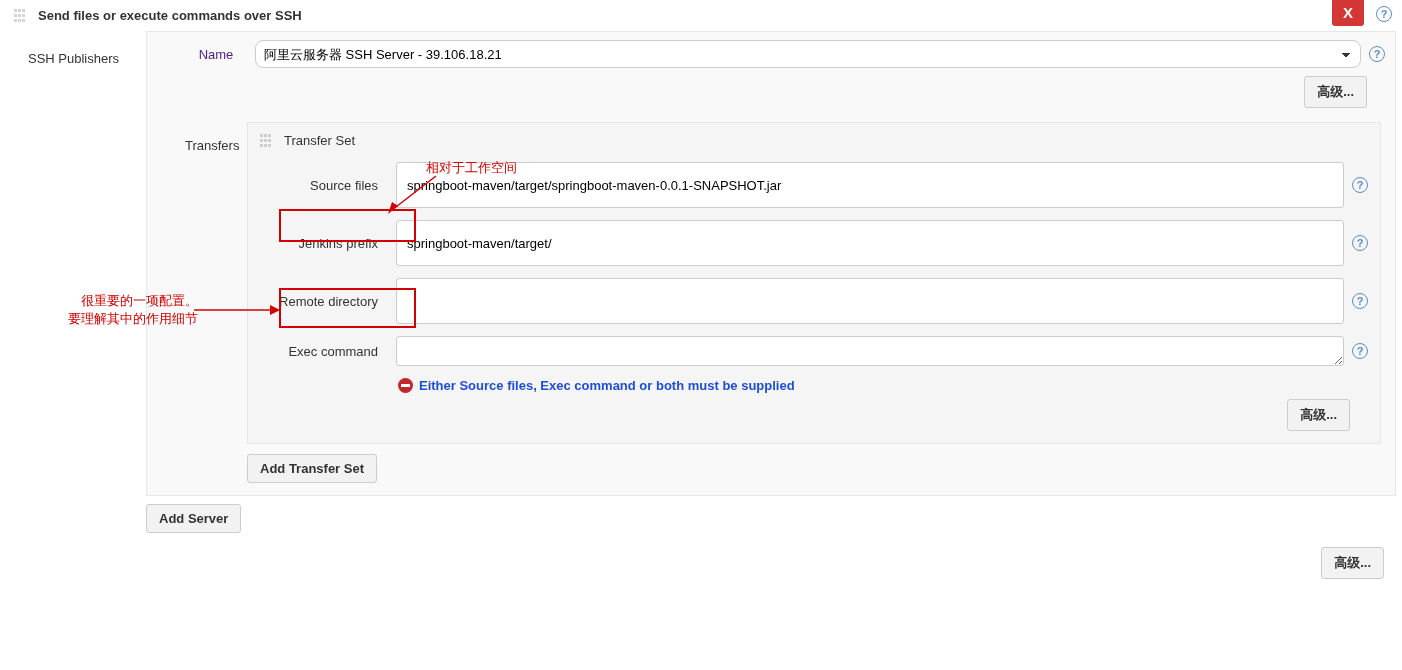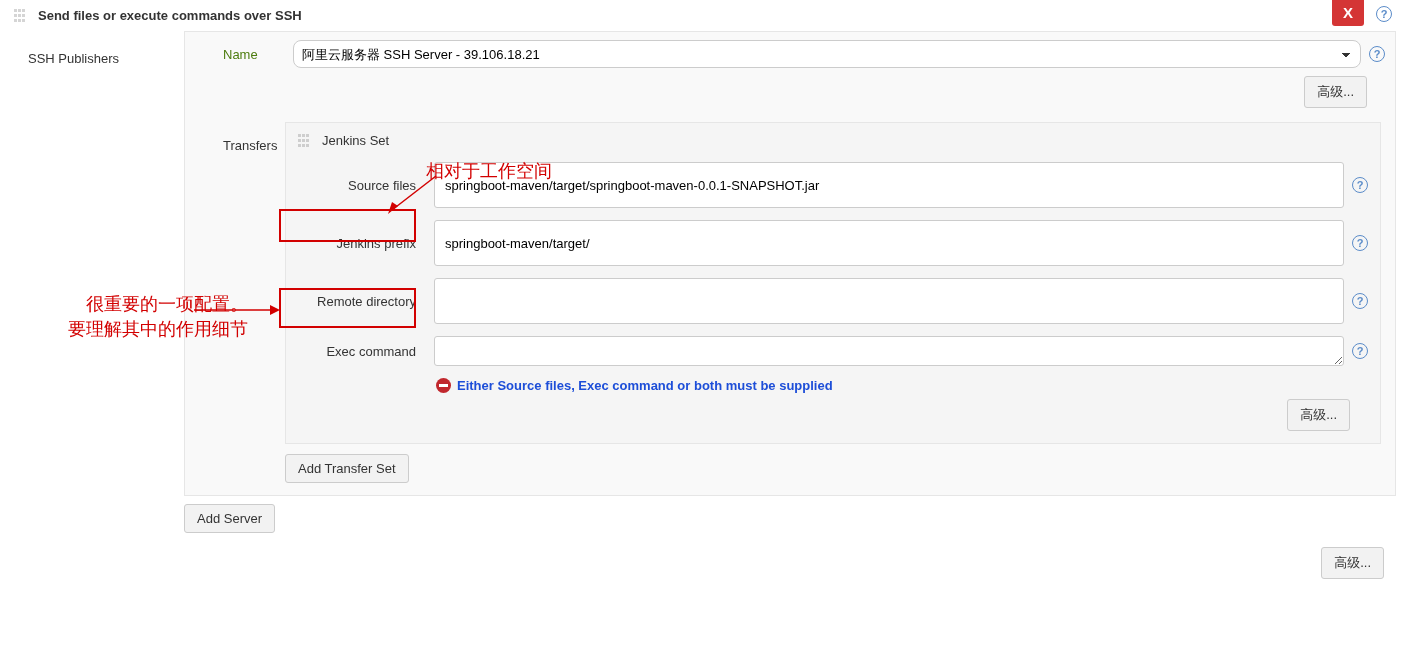--- a/index.html
+++ b/index.html
@@ -52,21 +52,20 @@
       align-items: center; justify-content: center;
       font-size: 11px;
       font-weight: bold;
       cursor: pointer;
       flex-shrink: 0;
     }
     .help-top { position: absolute; top: 6px; right: 10px; }
     .main-body {
       display: flex;
       padding: 0 6px 6px 28px;
-      gap: 38px;
     }
     .left-label {
       width: 118px;
       padding-top: 20px;
       color: #333;
     }
     .right-area { flex: 1; position: relative; }
     .server-panel {
       background: #f9f9f9;
       border: 1px solid #e6e6e6;
@@ -79,23 +78,23 @@
       margin-bottom: 10px;
     }
     .row {
       display: flex;
       align-items: center;
       margin-bottom: 8px;
       gap: 8px;
     }
     .row-label {
       width: 90px;
-      text-align: left;
+      text-align: center;
       padding-left: 28px;
-      color: #4d7c0f;
+      color: #4c1d95;
     }
     .select-name {
       flex: 1;
       height: 28px;
       border: 1px solid #ccc;
       background: #fff;
       padding: 0 8px;
       font-size: 13px;
       border-radius: 8px;
       appearance: none;
@@ -105,20 +104,21 @@
       background-repeat: no-repeat;
     }
     .btn {
       border: 1px solid #ccc;
       background: #f2f2f2;
       padding: 6px 12px;
       font-size: 13px;
       border-radius: 3px;
       cursor: pointer;
       color: #333;
+      font-weight: bold;
     }
     .btn-row-right { display: flex; justify-content: flex-end; margin: 6px 0 0 0; padding-right: 18px; }
     .transfers-row { display: flex; margin-top: 14px; }
     .transfers-label { width: 90px; padding-left: 28px; padding-top: 16px; }
     .transfer-set-panel {
       flex: 1;
       background: #f5f5f5;
       border: 1px solid #e6e6e6;
       padding: 10px 12px 12px 12px;
       margin-right: 4px;
@@ -176,21 +176,21 @@
     .hint-row { margin: 2px 0 8px 138px; color: #555; }
     .hint-row a { color: #3264a0; text-decoration: underline; }
     .red-box {
       position: absolute;
       border: 2px solid #d20000;
       pointer-events: none;
     }
     .anno-text {
       position: absolute;
       color: #d20000;
-      font-size: 18px;
+      font-size: 13px;
       pointer-events: none;
       line-height: 1.4;
     }
     .arrow {
       position: absolute;
       pointer-events: none;
     }
     .bottom-adv { display: flex; justify-content: flex-end; padding: 8px 18px 10px 0; }
   </style>
 </head>
@@ -241,21 +241,21 @@
                 <span></span>
                   <span></span>
                   <span></span>
                   <span></span>
                   <span></span>
                   <span></span>
                   <span></span>
                   <span></span>
                   <span></span>
               </span>
-              <span>Jenkins Set</span>
+              <span>Transfer Set</span>
             </div>
 
             <div class="ts-row">
               <div class="ts-label">Source files</div>
               <input class="ts-input" value="springboot-maven/target/springboot-maven-0.0.1-SNAPSHOT.jar" style="">
               <span class="help-icon">?</span>
             </div>
 
             <div class="ts-row">
               <div class="ts-label">Jenkins prefix</div>

